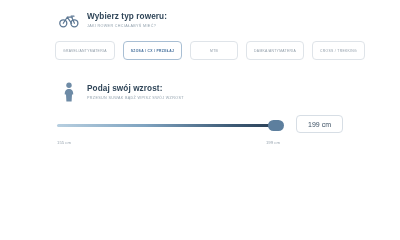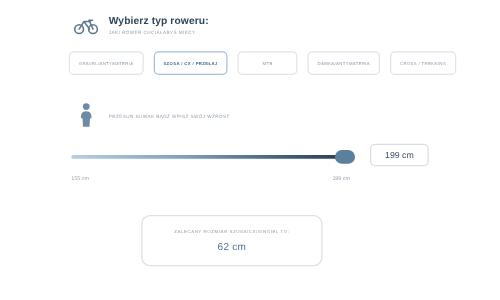--- a/index.html
+++ b/index.html
@@ -105,33 +105,30 @@
   </div>
 
   <div class="section-head sec2">
     <span class="icon-wrap">
       <svg width="12" height="20" viewBox="0 0 12 20">
         <circle cx="6" cy="3.2" r="2.7" fill="#6e8ba6"></circle>
         <path d="M6 7.0 C2.6 7.0 1.6 9.6 1.8 12.6 L3.0 12.6 L3.4 19.4 L8.6 19.4 L9.0 12.6 L10.2 12.6 C10.4 9.6 9.4 7.0 6 7.0 Z" fill="#6e8ba6"></path>
       </svg>
     </span>
     <span class="head-text">
+      <div class="head-title">Podaj swój wzrost:</div>
       <div class="head-sub">PRZESUŃ SUWAK BĄDŹ WPISZ SWÓJ WZROST</div>
     </span>
   </div>
 
   <div class="slider-row">
     <div class="track"></div>
     <div class="thumb"></div>
     <div class="value-box">199 cm</div>
   </div>
 
   <div class="minmax">
     <span class="mn">155 cm</span>
     <span class="mx">199 cm</span>
   </div>
 
-  <div class="result">
-    <div class="result-label">ZALECANY ROZMIAR SZOSA/CX/SINGIEL TO:</div>
-    <div class="result-value">62 cm</div>
-  </div>
 
 </div>
 
 </body></html>

